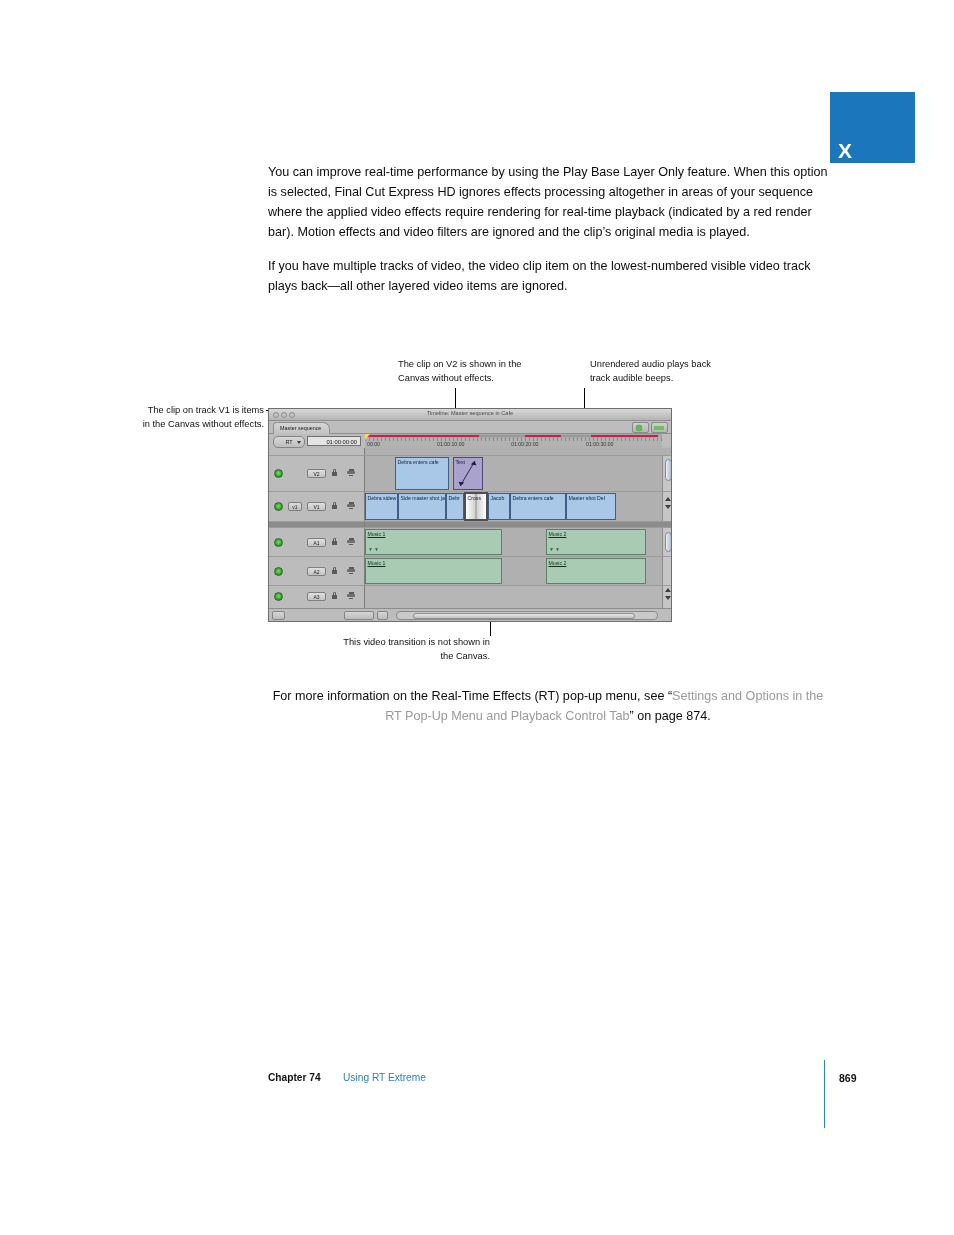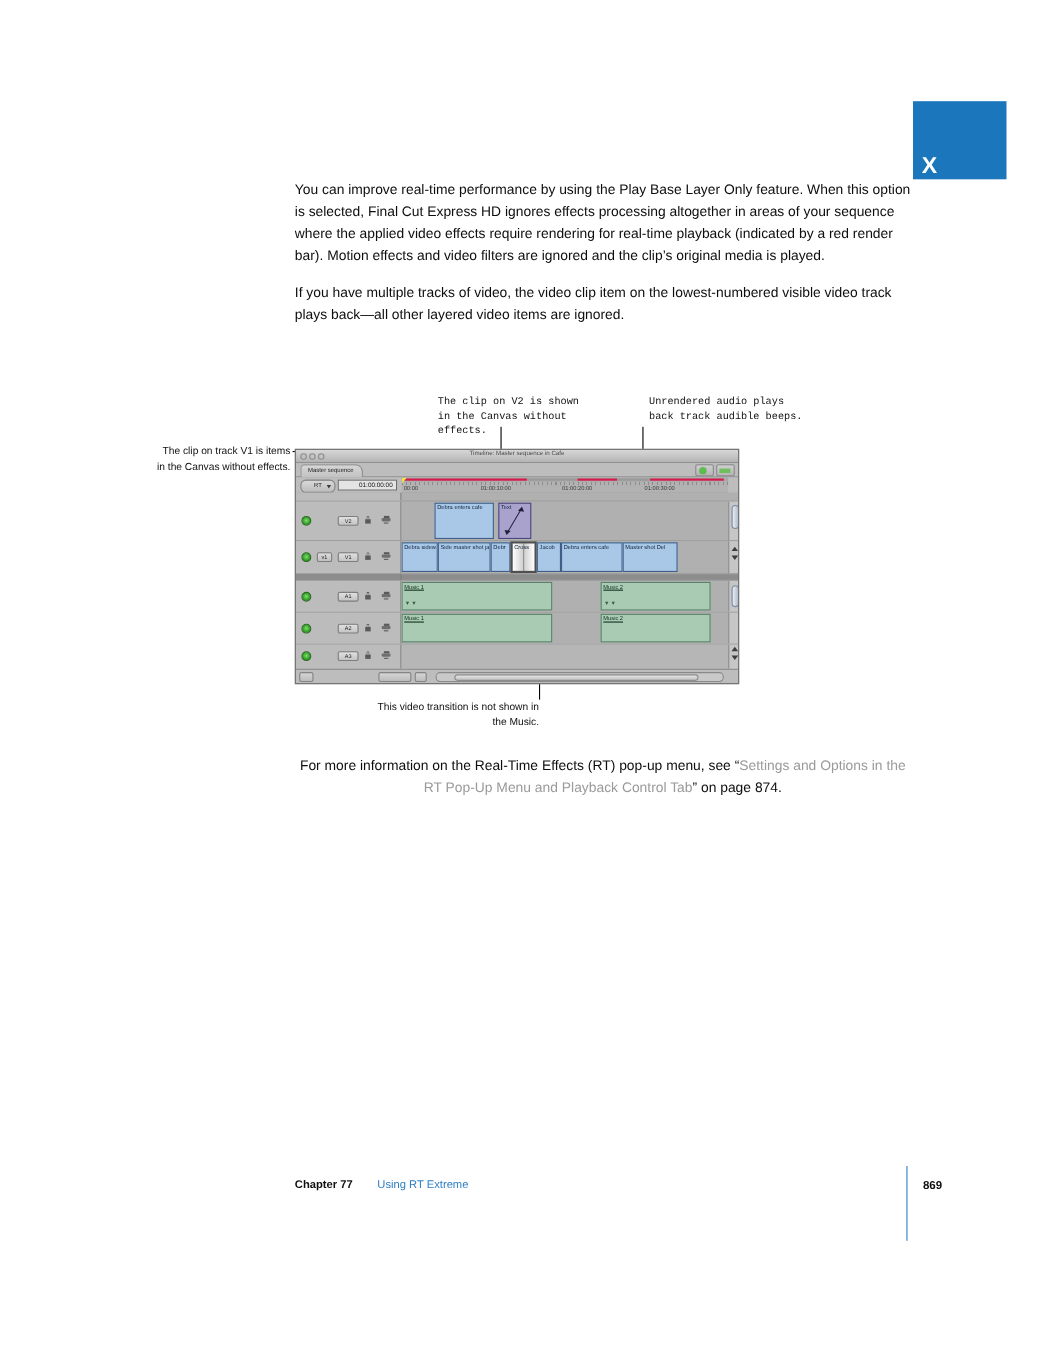--- a/index.html
+++ b/index.html
@@ -72,21 +72,21 @@
   }
   #figure > * { pointer-events: auto; }
 
   .callout {
     position: absolute;
     font-size: 9.3px;
     line-height: 13.5px;
     color: #111111;
   }
   .callout.right-al { text-align: right; }
-  .callout.left-al  { text-align: left; font-family: Liberation Mono, monospace; }
+  .callout.left-al  { text-align: left; }
 
   .leader {
     position: absolute;
     background: #000000;
   }
   .leader.h { height: 1px; }
   .leader.v { width: 1px; }
 
   
   #timeline-window {
@@ -535,21 +535,21 @@
   <div class="leader h" style="left:548px; top:430px; width:96px;"></div>
   <div class="leader v" style="left:548px; top:430px; height:8px;"></div>
   <div class="leader v" style="left:643px; top:430px; height:8px;"></div>
 
   <div class="callout right-al" style="left:140px; top:404px; width:124px;">The clip on track V1 is items in the Canvas without effects.</div>
   <div class="leader h" style="left:266px; top:410px; width:90px;"></div>
   <div class="leader v" style="left:356px; top:410px; height:20px;"></div>
   <div class="leader h" style="left:356px; top:430px; width:12px;"></div>
   <div class="leader v" style="left:368px; top:430px; height:8px;"></div>
 
-  <div class="callout right-al" style="left:330px; top:636px; width:160px;">This video transition is not shown in the Music.</div>
+  <div class="callout right-al" style="left:330px; top:636px; width:160px;">This video transition is not shown in the Canvas.</div>
   <div class="leader v" style="left:490px; top:520px; height:116px;"></div>
   <div class="leader h" style="left:478px; top:520px; width:24px;"></div>
   <div class="leader v" style="left:478px; top:512px; height:8px;"></div>
   <div class="leader v" style="left:502px; top:512px; height:8px;"></div>
 
   <div id="timeline-window">
 
     <div class="titlebar">
       <div class="traffic t1"></div>
       <div class="traffic t2"></div>
@@ -769,17 +769,17 @@
   </div>
 </div>
 
 <div id="xref-block" style="position:absolute; left:268px; top:686px; width:560px;">
   <p class="body" style="margin:0;text-align:center;">
     <span>For more information on the Real-Time Effects (RT) pop-up menu, see “</span><span class="xref">Settings and Options in the RT Pop-Up Menu and Playback Control Tab</span><span class="xref-bold">”</span><span class="xref-bold"> on page 874.</span>
   </p>
 </div>
 
 <div id="footer">
-  <span class="chap">Chapter 77</span>
+  <span class="chap">Chapter 74</span>
   <span class="chap-title">Using RT Extreme</span>
   <span class="rule"></span>
   <span class="pg">869</span>
 </div>
 
 </body></html>

